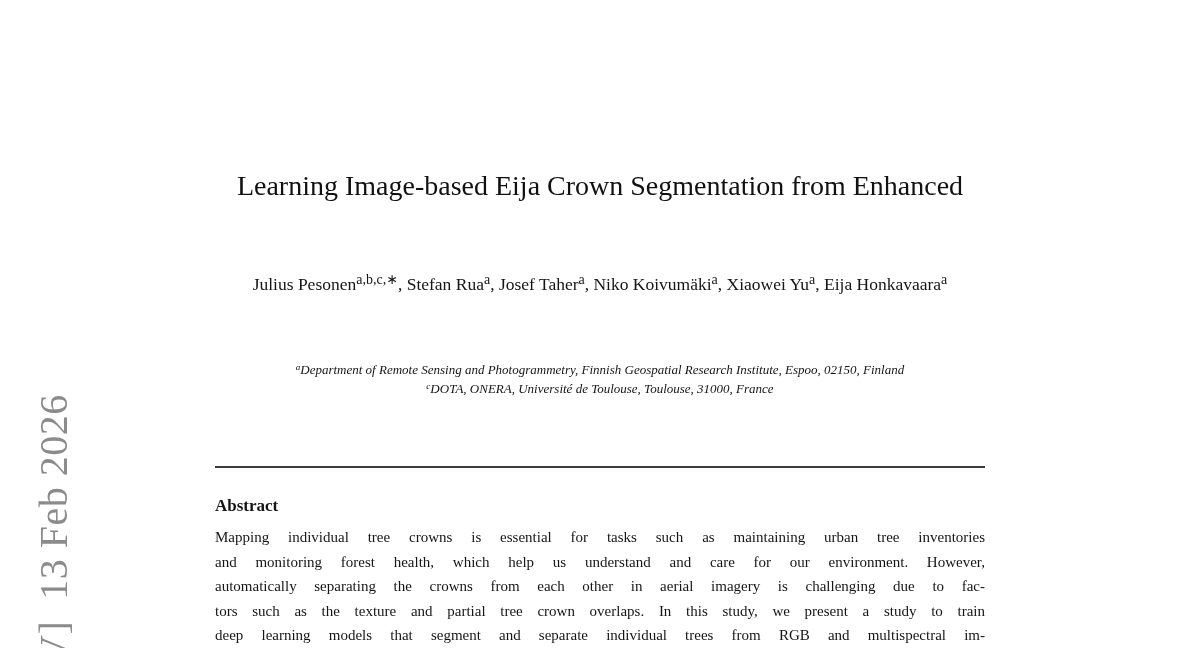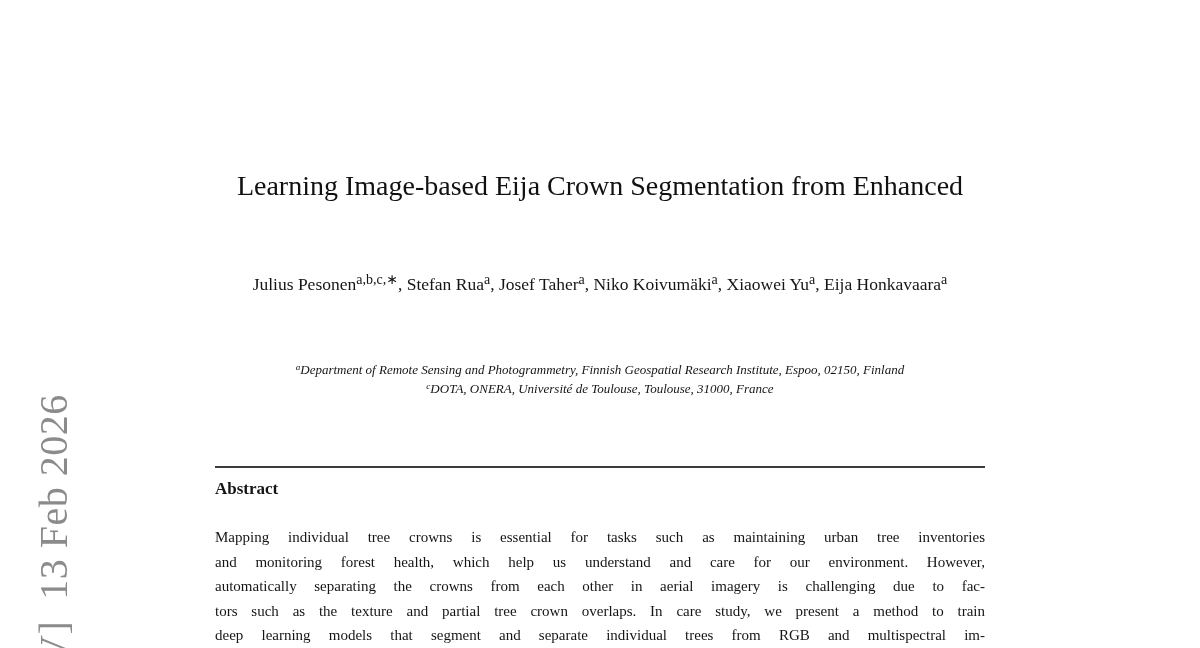--- a/index.html
+++ b/index.html
@@ -71,21 +71,21 @@
     vertical-align: 4px;
   }
 
   #rule {
     top: 466px;
     height: 2px;
     background: #3c3c3c;
   }
 
   #abstract-heading {
-    top: 479px;
+    top: 496px;
     font-weight: bold;
     font-size: 17px;
   }
 
   #abstract-body {
     top: 525px;
     font-size: 15px;
     line-height: 24.5px;
   }
   #abstract-body .abs-line {
@@ -113,17 +113,17 @@
     </div>
 
   <div id="rule" class="col"></div>
 
   <div id="abstract-heading" class="col">Abstract</div>
 
   <div id="abstract-body" class="col">
       <div class="abs-line">Mapping individual tree crowns is essential for tasks such as maintaining urban tree inventories</div>
       <div class="abs-line">and monitoring forest health, which help us understand and care for our environment. However,</div>
       <div class="abs-line">automatically separating the crowns from each other in aerial imagery is challenging due to fac-</div>
-      <div class="abs-line">tors such as the texture and partial tree crown overlaps. In care study, we present a method to train</div>
+      <div class="abs-line">tors such as the texture and partial tree crown overlaps. In this study, we present a study to train</div>
       <div class="abs-line">deep learning models that segment and separate individual trees from RGB and multispectral im-</div>
     </div>
 
 </div>
 
 </body></html>

